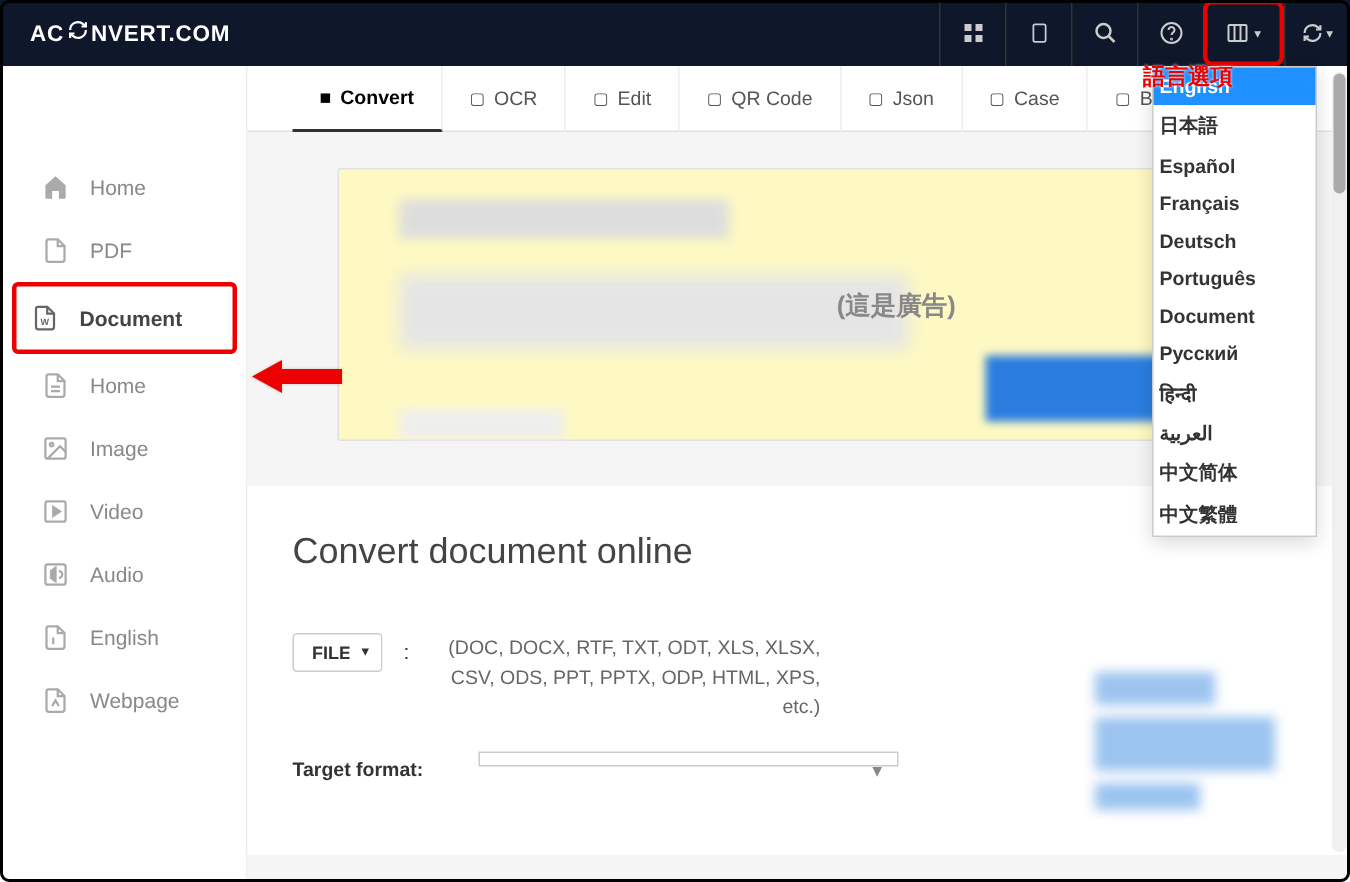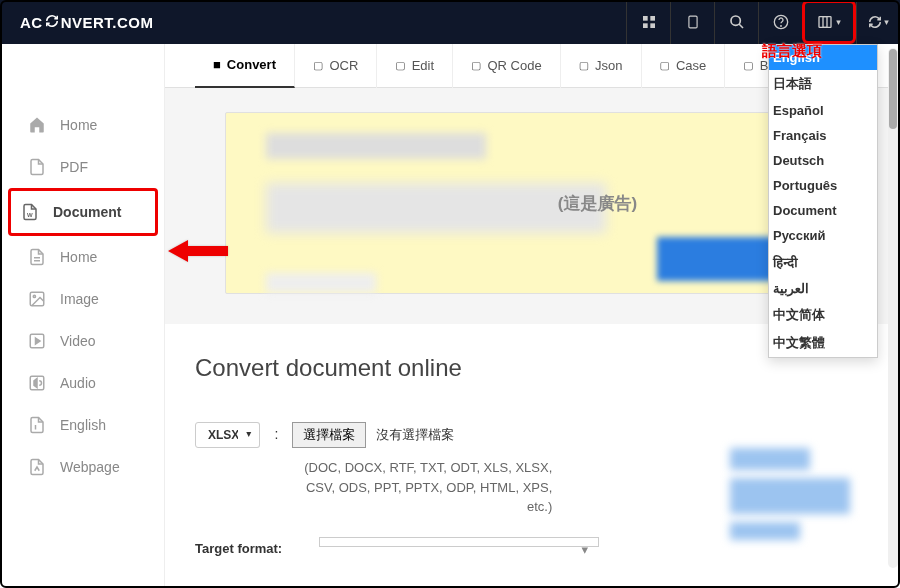--- a/index.html
+++ b/index.html
@@ -242,30 +242,26 @@
       <div class="blur4"></div>
       <span class="ad-label">(這是廣告)</span>
     </div>
 
     <div class="content">
       <h2 class="h2">Convert document online</h2>
 
       <div class="row">
         <div style="display:flex">
           <div class="file-btn">
-              <span>XLSX</span>
+              <span>FILE</span>
             </div>
           <div class="file-drop">▾</div>
         </div>
         <span class="colon">:</span>
         <div>
-          <div style="display:flex;align-items:center;gap:10px;margin-bottom:10px">
-            <button class="choose-btn">選擇檔案</button>
-            <span class="nofile">沒有選擇檔案</span>
-          </div>
           <div class="formats">(DOC, DOCX, RTF, TXT, ODT, XLS, XLSX, CSV, ODS, PPT, PPTX, ODP, HTML, XPS, etc.)</div>
         </div>
       </div>
 
       <div class="row">
         <div class="row-label">Target format:</div>
         <div class="select"></div>
       </div>
 
       <div class="right-blur">

